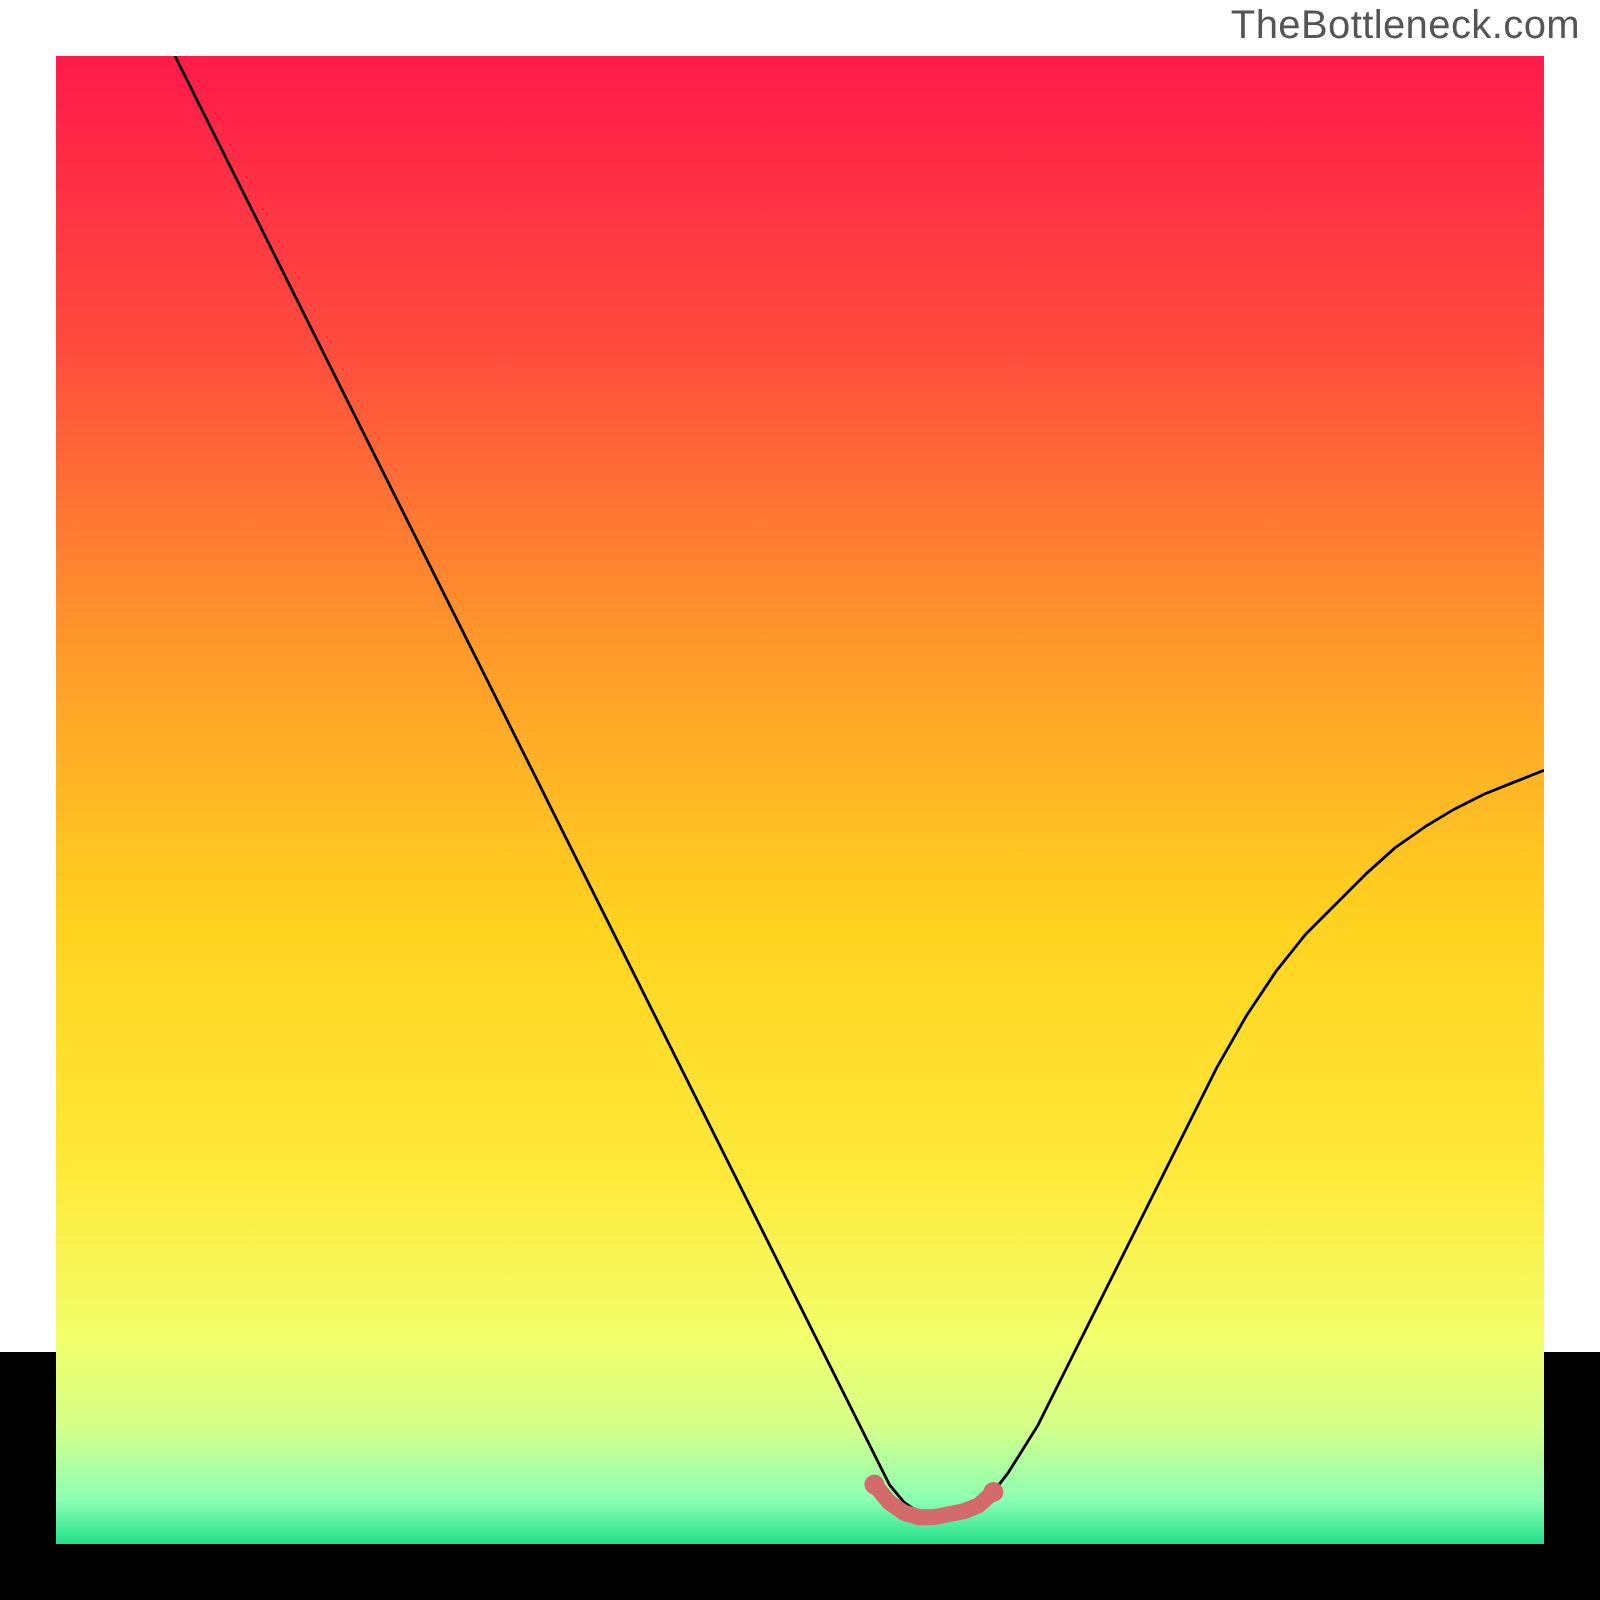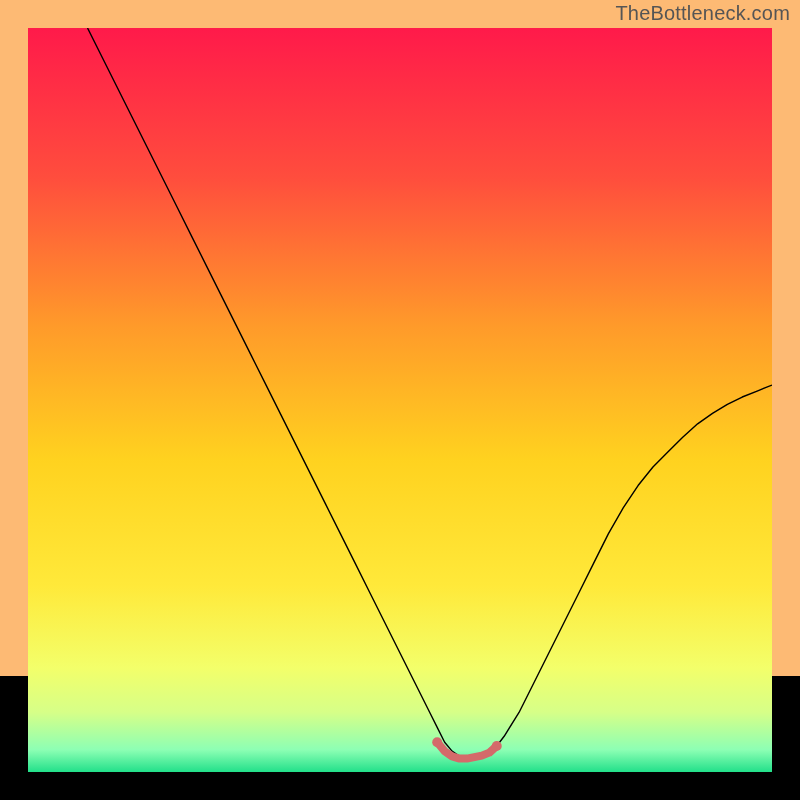--- a/index.html
+++ b/index.html
@@ -8,21 +8,21 @@
     width: 800px;
     height: 800px;
     background: #000;
     font-family: Arial, Helvetica, sans-serif;
     overflow: hidden;
   }
   .outer {
     position: relative;
     width: 800px;
     height: 676px;
-    background: #fdba74;
+    background: #ffffff;
     text-decoration: underline;
   }
   .watermark {
     position: absolute;
     top: 2px;
     right: 10px;
     color: #555;
     font-size: 20px;
     font-weight: 500;
     letter-spacing: 0.2px;

